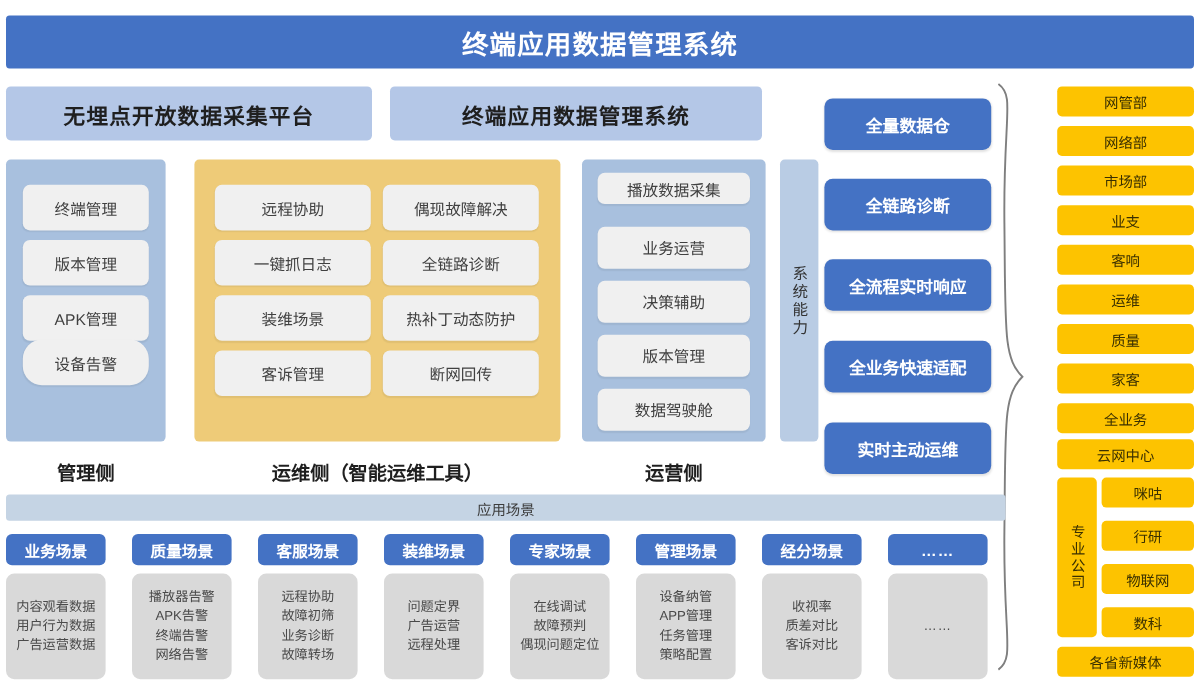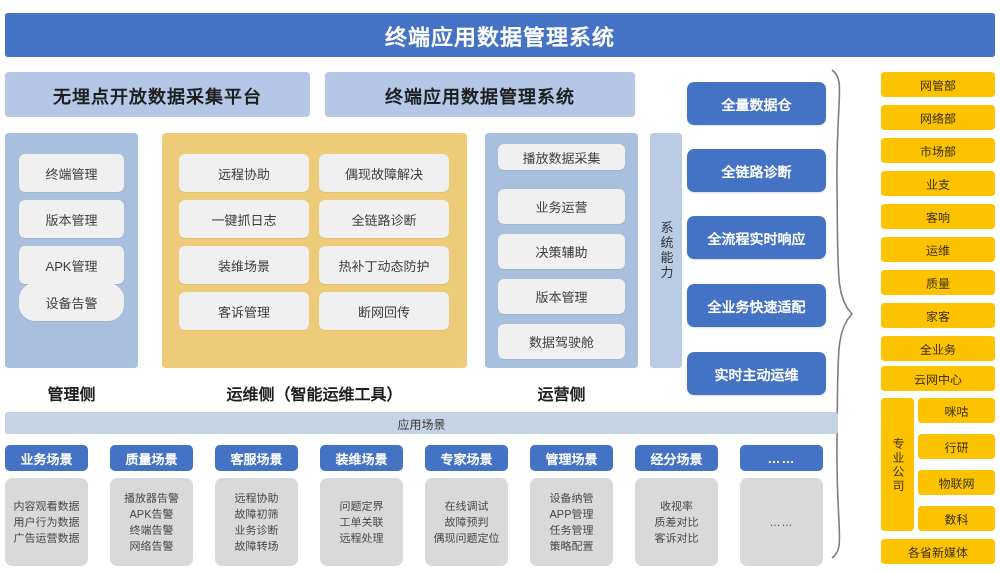--- a/index.html
+++ b/index.html
@@ -214,21 +214,21 @@
 网络告警</div>
 
   <div class="abs scen-tab" style="left:215px;width:83px;">客服场景</div>
   <div class="abs scen-body" style="left:215px;width:83px;">远程协助
 故障初筛
 业务诊断
 故障转场</div>
 
   <div class="abs scen-tab" style="left:320px;width:83px;">装维场景</div>
   <div class="abs scen-body" style="left:320px;width:83px;">问题定界
-工单关联
+广告运营
 远程处理</div>
 
   <div class="abs scen-tab" style="left:425px;width:83px;">专家场景</div>
   <div class="abs scen-body" style="left:425px;width:83px;">在线调试
 故障预判
 偶现问题定位</div>
 
   <div class="abs scen-tab" style="left:530px;width:83px;">管理场景</div>
   <div class="abs scen-body" style="left:530px;width:83px;text-align:right;">设备纳管
 APP管理

